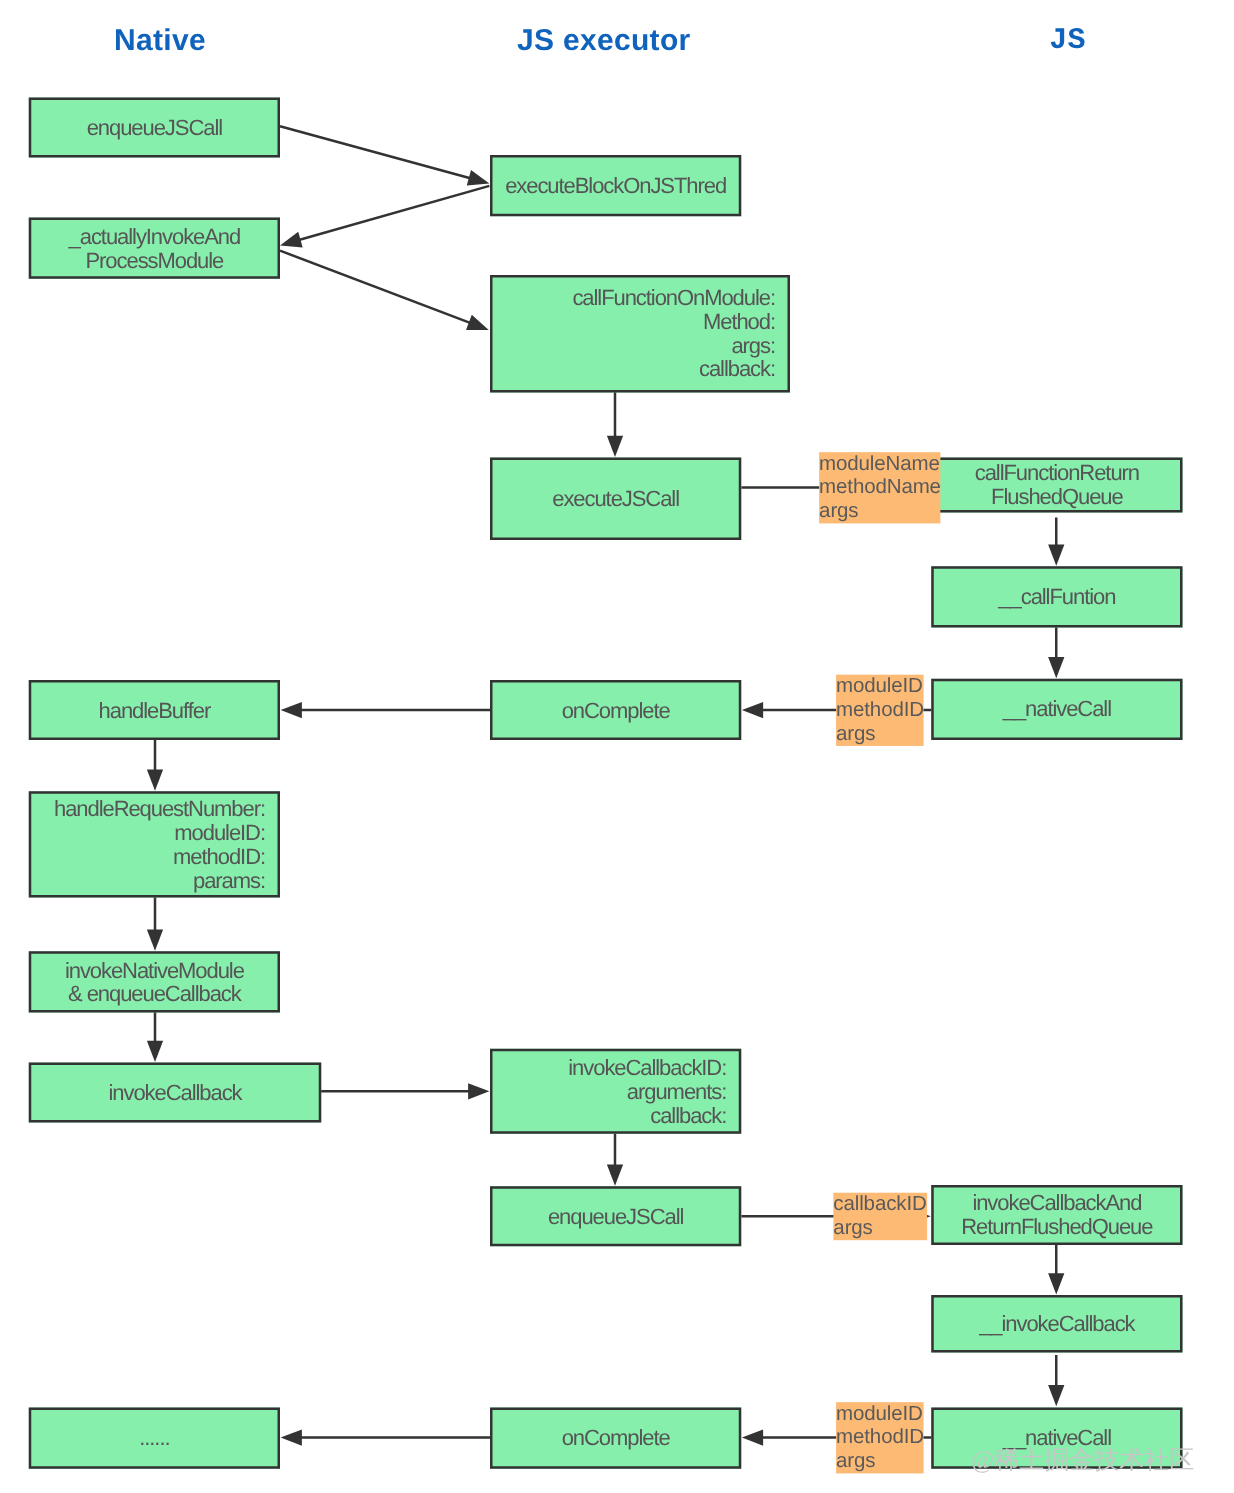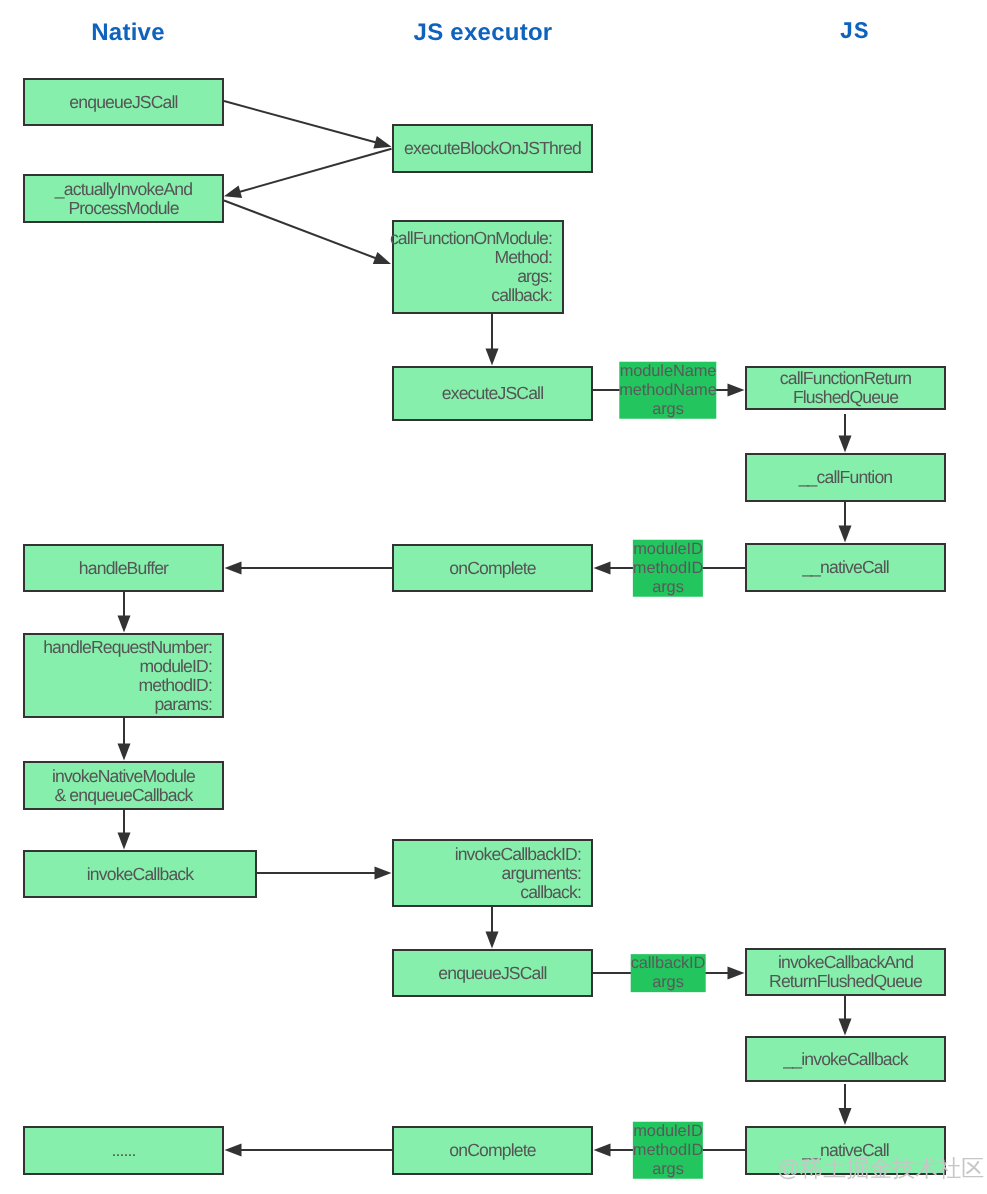--- a/index.html
+++ b/index.html
@@ -7,25 +7,25 @@
        font-family:"Liberation Sans",sans-serif;-webkit-font-smoothing:antialiased;text-rendering:geometricPrecision;}
   #stage{position:absolute;left:0;top:0;width:987px;height:1194px;}
   .col-title{position:absolute;color:#1063bd;font-weight:bold;font-size:24px;
              letter-spacing:0.25px;white-space:nowrap;transform:translateX(-50%);line-height:28px;}
   .node{position:absolute;box-sizing:border-box;border:2px solid #333333;background:#86efac;
         color:#555555;font-size:17.6px;letter-spacing:-0.85px;line-height:19px;display:flex;flex-direction:column;
         justify-content:center;align-items:center;text-align:center;}
   .node.ralign{align-items:flex-end;text-align:right;padding-right:10px;}
   .nline{white-space:nowrap;}
   .edge-label{position:absolute;color:#5a5a5a;font-size:16.4px;letter-spacing:-0.1px;line-height:18.85px;
-              text-align:center;white-space:nowrap;transform:translate(-50%,-50%);background:#22c55e;}
+              white-space:nowrap;transform:translate(-50%,-50%);background:#fdba74;margin-left:36px;}
   .elline{white-space:nowrap;display:block;}
   svg#arrows{position:absolute;left:0;top:0;width:987px;height:1194px;overflow:visible;}
-  .wm{position:absolute;color:#c6c6c6;font-size:23px;white-space:nowrap;letter-spacing:0px;line-height:19px;
-      font-family:Liberation Sans, sans-serif;}
+  .wm{position:absolute;color:#c6c6c6;font-size:20px;white-space:nowrap;letter-spacing:0px;line-height:19px;
+      font-family:Liberation Serif, serif;}
 </style>
 </head>
 <body>
 
 <div id="stage">
   <svg id="arrows" viewBox="0 0 987 1194" width="987" height="1194">
       <g>
         <line x1="224" y1="101" x2="379.9231531988628" y2="143.54142149963002" stroke="#333333" stroke-width="2"></line>
         <path d="M 391.5 146.7 L 373.38857034402184 148.4961391417585 L 376.8103637194227 135.95455510719322 Z" fill="#333333"></path>
       </g>
@@ -111,27 +111,27 @@
       <div class="node" style="left: 23px; top: 78px; width: 201px; height: 48px;">
         <span class="nline">enqueueJSCall</span>
       </div>
       <div class="node" style="left: 23px; top: 174px; width: 201px; height: 49px;">
         <span class="nline">_actuallyInvokeAnd</span>
         <span class="nline">ProcessModule</span>
       </div>
       <div class="node" style="left: 392px; top: 124px; width: 201px; height: 49px;">
         <span class="nline">executeBlockOnJSThred</span>
       </div>
-      <div class="node ralign" style="left: 392px; top: 220px; width: 172px; height: 94px;">
+      <div class="node ralign" style="left: 392px; top: 220px; width: 240px; height: 94px;">
         <span class="nline">callFunctionOnModule:</span>
         <span class="nline">Method:</span>
         <span class="nline">args:</span>
         <span class="nline">callback:</span>
       </div>
-      <div class="node" style="left: 392px; top: 366px; width: 201px; height: 55px;">
+      <div class="node" style="left: 392px; top: 366px; width: 201px; height: 66px;">
         <span class="nline">executeJSCall</span>
       </div>
       <div class="node" style="left: 745px; top: 366px; width: 201px; height: 44px;">
         <span class="nline">callFunctionReturn</span>
         <span class="nline">FlushedQueue</span>
       </div>
       <div class="node" style="left: 745px; top: 453px; width: 201px; height: 49px;">
         <span class="nline">__callFuntion</span>
       </div>
       <div class="node" style="left: 745px; top: 543px; width: 201px; height: 49px;">

